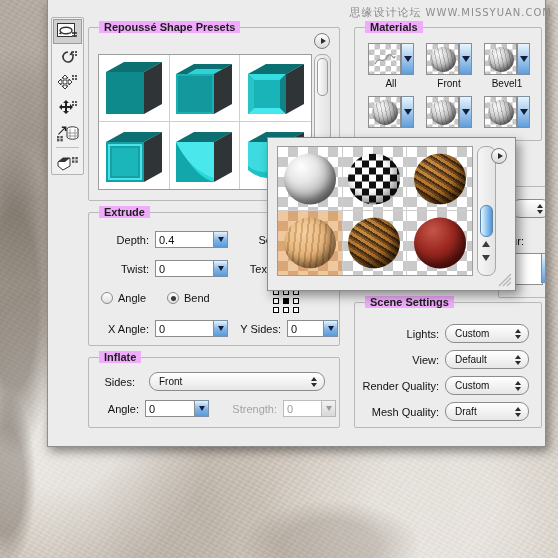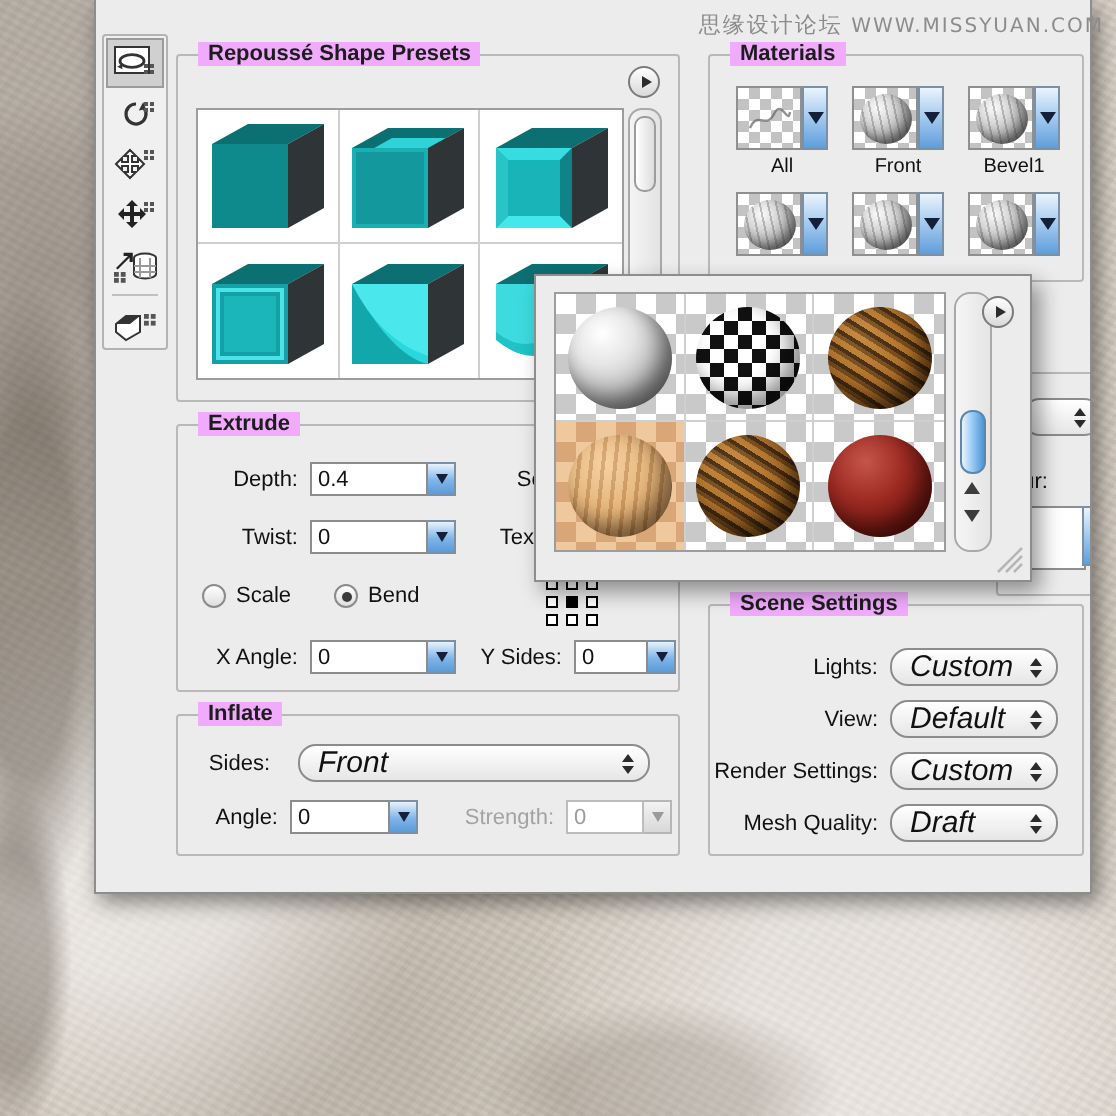--- a/index.html
+++ b/index.html
@@ -130,21 +130,21 @@
     content:"";border-top:5px solid #14203a;border-left:3.5px solid transparent;
     border-right:3.5px solid transparent;
   }
   .stepbtn.dimbtn:after{border-top-color:#9a9a9a;}
 
   
   .combo{
     position:absolute;height:19px;box-sizing:border-box;
     background:linear-gradient(180deg,#ffffff,#e6e6e6);
     border:1px solid #8c8c8c;border-radius:9px;
-    font-size:15px;color:#111;line-height:17px;padding-left:9px;font-style:italic;
+    font-size:10px;color:#111;line-height:17px;padding-left:9px;
   }
   .combo .updown{
     position:absolute;right:3px;top:1px;width:15px;height:15px;
     display:flex;flex-direction:column;align-items:center;justify-content:center;gap:2px;
   }
   .combo .updown i{display:block;width:0;height:0;}
   .combo .updown i.u{border-bottom:4px solid #2b2b2b;border-left:3.5px solid transparent;border-right:3.5px solid transparent;}
   .combo .updown i.d{border-top:4px solid #2b2b2b;border-left:3.5px solid transparent;border-right:3.5px solid transparent;}
 
   
@@ -537,21 +537,21 @@
     <div class="stepbtn" style="left:125px;top:18px;"></div>
     <div class="lbl" style="left:150px;top:21px;width:50px;">Scale:</div>
 
     <div class="lbl" style="left:10px;top:50px;width:50px;">Twist:</div>
     <div class="input" style="left:66px;top:47px;width:59px;">0</div>
     <div class="stepbtn" style="left:125px;top:47px;"></div>
     <div class="lbl" style="left:140px;top:50px;width:60px;">Texture:</div>
 
     <div class="radio" style="left:12px;top:79px;">
       <span class="dot"></span>
-      <span>Scale</span>
+      <span>Angle</span>
     </div>
     <div class="radio on" style="left:78px;top:79px;">
       <span class="dot"></span>
       <span>Bend</span>
     </div>
 
     <div id="anchor" style="left:184px;top:76px;">
       <div class="sq" style="left:0;top:0;"></div>
         <div class="sq" style="left:10px;top:0;"></div>
         <div class="sq" style="left:20px;top:0;"></div>
@@ -606,21 +606,21 @@
 
     <div class="lbl" style="left:4px;top:51px;width:80px;">View:</div>
     <div class="combo" style="left:90px;top:47px;width:84px;">
       <span>Default</span>
       <span class="updown">
           <i class="u"></i>
           <i class="d"></i>
         </span>
     </div>
 
-    <div class="lbl" style="left:0px;top:77px;width:84px;">Render Settings:</div>
+    <div class="lbl" style="left:0px;top:77px;width:84px;">Render Quality:</div>
     <div class="combo" style="left:90px;top:73px;width:84px;">
       <span>Custom</span>
       <span class="updown">
           <i class="u"></i>
           <i class="d"></i>
         </span>
     </div>
 
     <div class="lbl" style="left:0px;top:103px;width:84px;">Mesh Quality:</div>
     <div class="combo" style="left:90px;top:99px;width:84px;">

